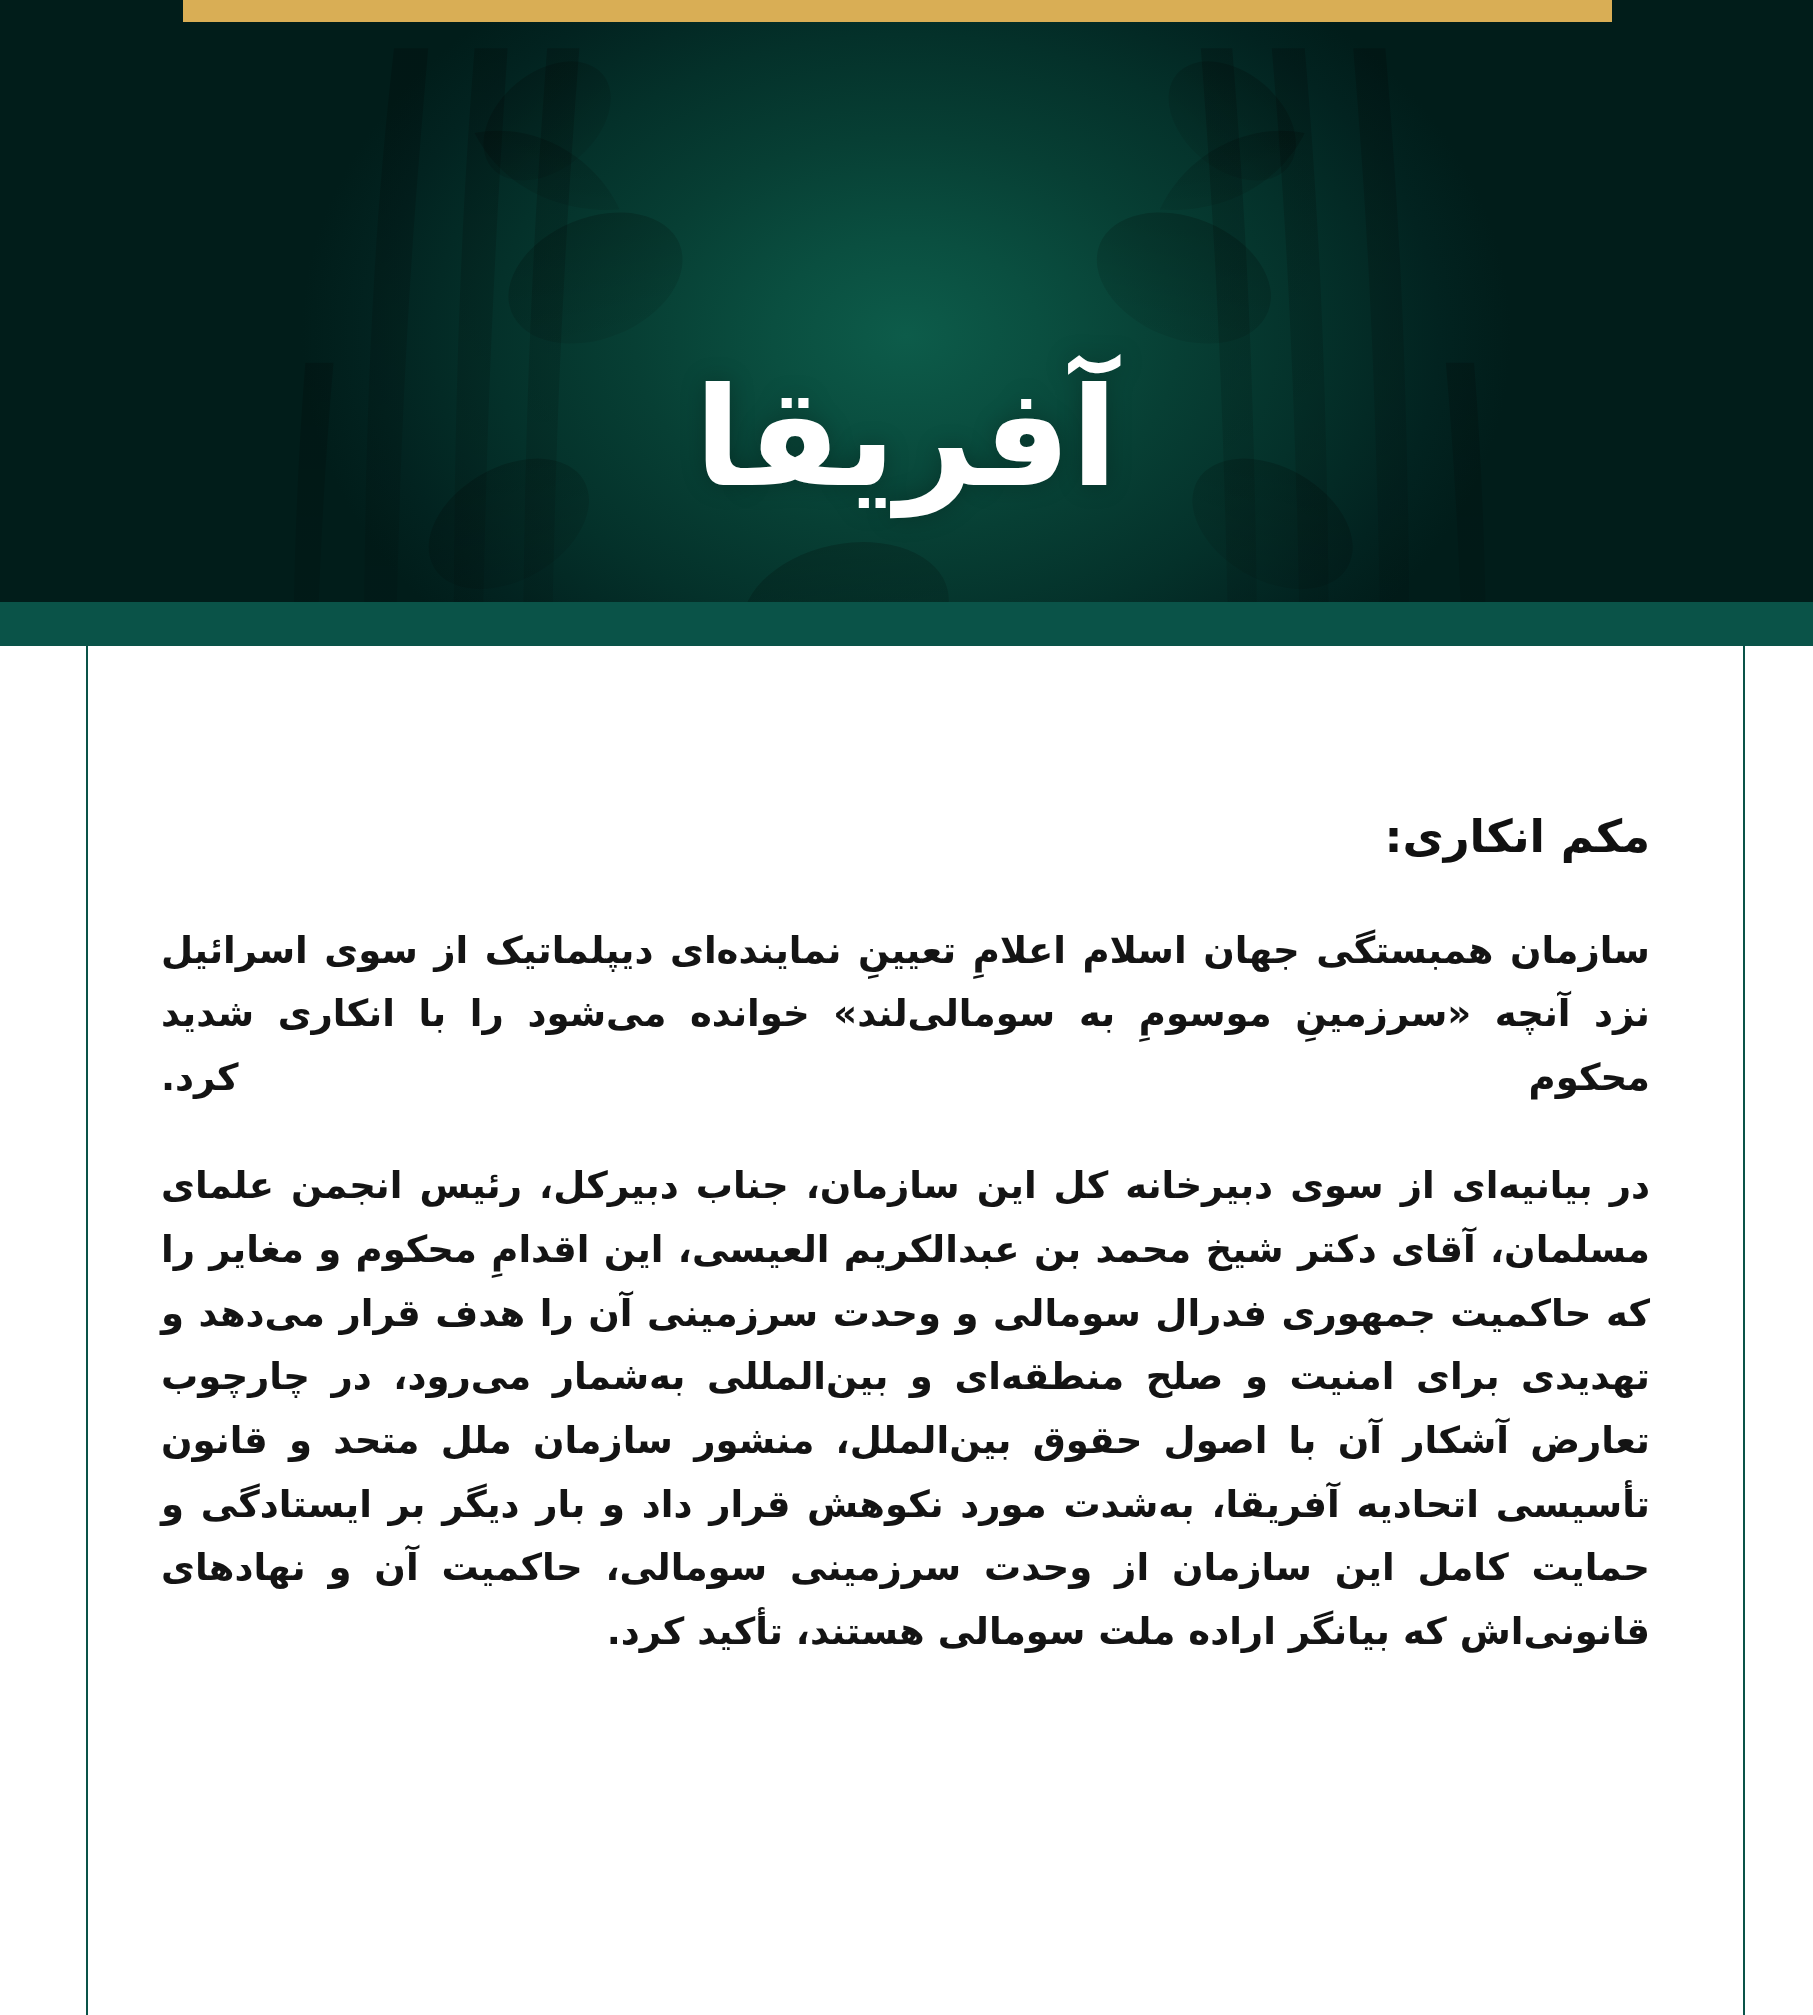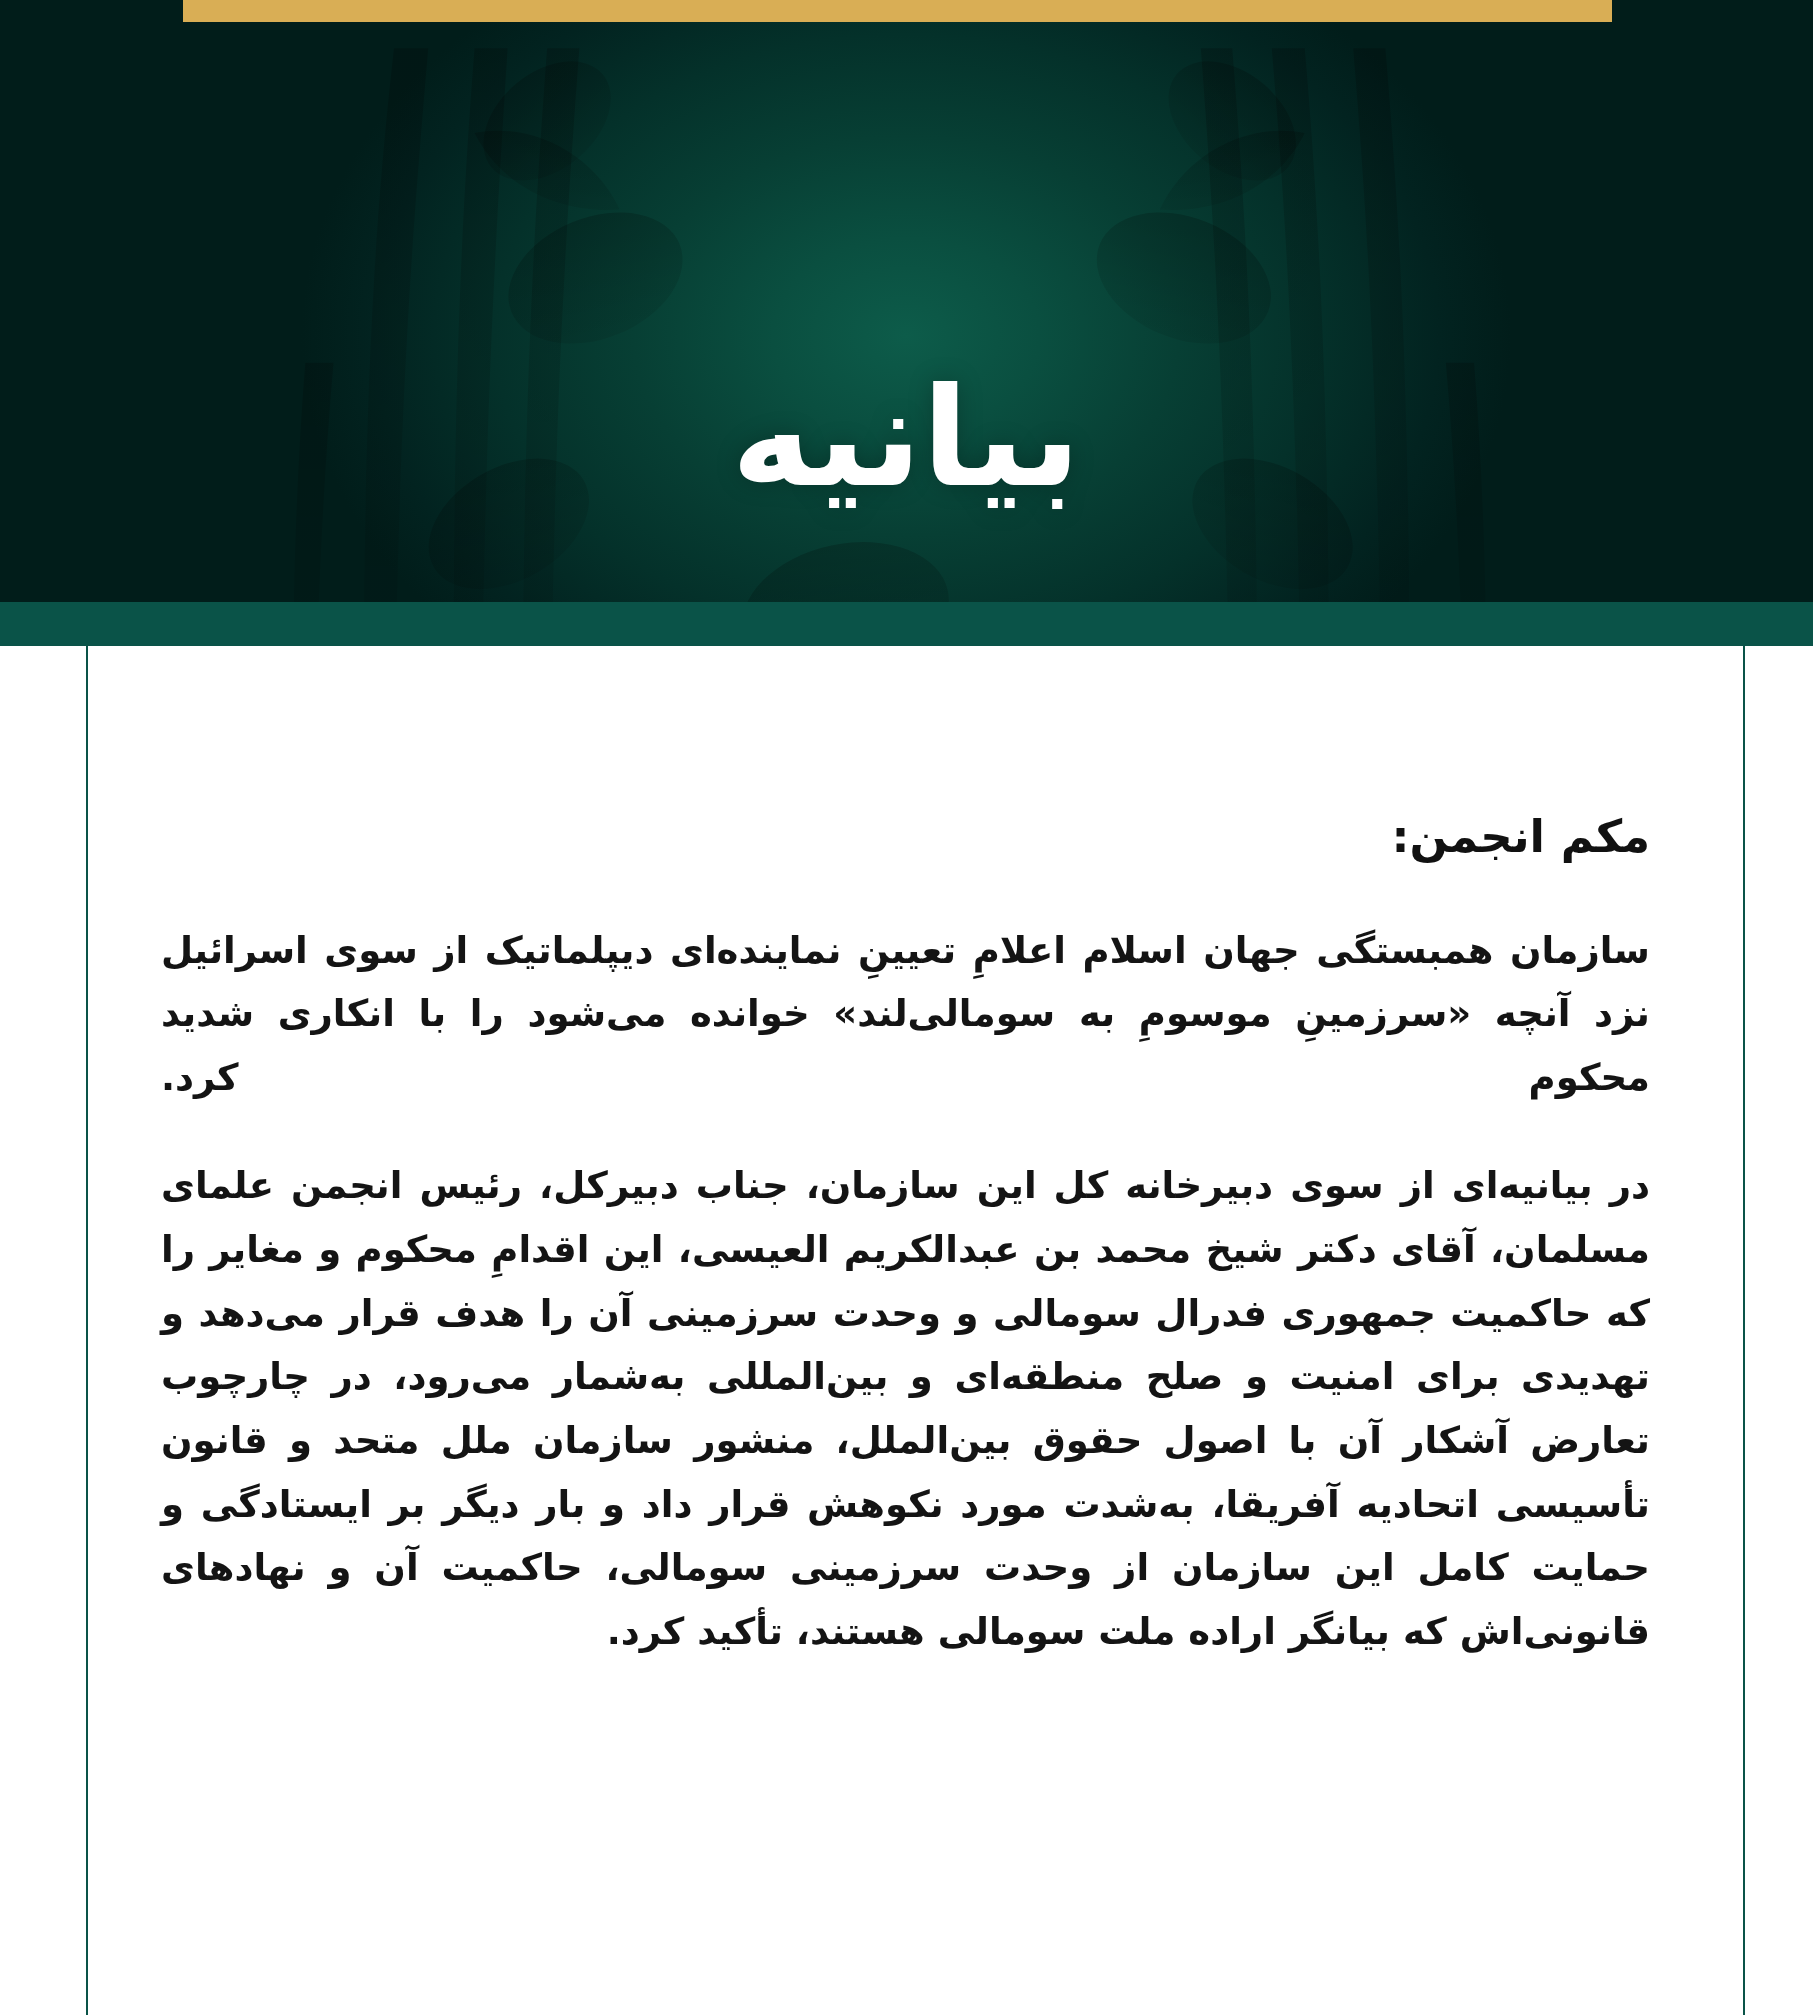--- a/index.html
+++ b/index.html
@@ -171,33 +171,33 @@
 
           <path d="M760 900 C 740 1150, 732 1400, 730 1603 L 790 1603 C 796 1400, 808 1150, 830 900 Z"></path>
           <path d="M3660 900 C 3680 1150, 3688 1400, 3690 1603 L 3630 1603 C 3624 1400, 3612 1150, 3590 900 Z"></path>
           <ellipse cx="2100" cy="1520" rx="260" ry="170" transform="rotate(-12 2100 1520)"></ellipse>
         </g>
       </svg>
     </div>
 
     <div class="gold-bar"></div>
 
-    <div class="doc-title">بیانیه</div>
+    <div class="doc-title">آفریقا</div>
 
     <div class="teal-band"></div>
   </div>
 
   <div class="rule-left"></div>
   <div class="rule-right"></div>
 
   <div class="body-area">
 
     <div class="content">
 
-      <div class="salutation">مکم انجمن:</div>
+      <div class="salutation">مکم انکاری:</div>
 
       <p class="para">سازمان همبستگی جهان اسلام اعلامِ تعیینِ نماینده‌ای دیپلماتیک از سوی اسرائیل نزد آنچه «سرزمینِ موسومِ به سومالی‌لند» خوانده می‌شود را با انکاری شدید محکوم کرد.</p>
 
       <p class="para last">در بیانیه‌ای از سوی دبیرخانه کل این سازمان، جناب دبیرکل، رئیس انجمن علمای مسلمان، آقای دکتر شیخ محمد بن عبدالکریم العیسی، این اقدامِ محکوم و مغایر را که حاکمیت جمهوری فدرال سومالی و وحدت سرزمینی آن را هدف قرار می‌دهد و تهدیدی برای امنیت و صلح منطقه‌ای و بین‌المللی به‌شمار می‌رود، در چارچوب تعارض آشکار آن با اصول حقوق بین‌الملل، منشور سازمان ملل متحد و قانون تأسیسی اتحادیه آفریقا، به‌شدت مورد نکوهش قرار داد و بار دیگر بر ایستادگی و حمایت کامل این سازمان از وحدت سرزمینی سومالی، حاکمیت آن و نهادهای قانونی‌اش که بیانگر اراده ملت سومالی هستند، تأکید کرد.</p>
     </div>
 
   </div>
 </div>
 
 

